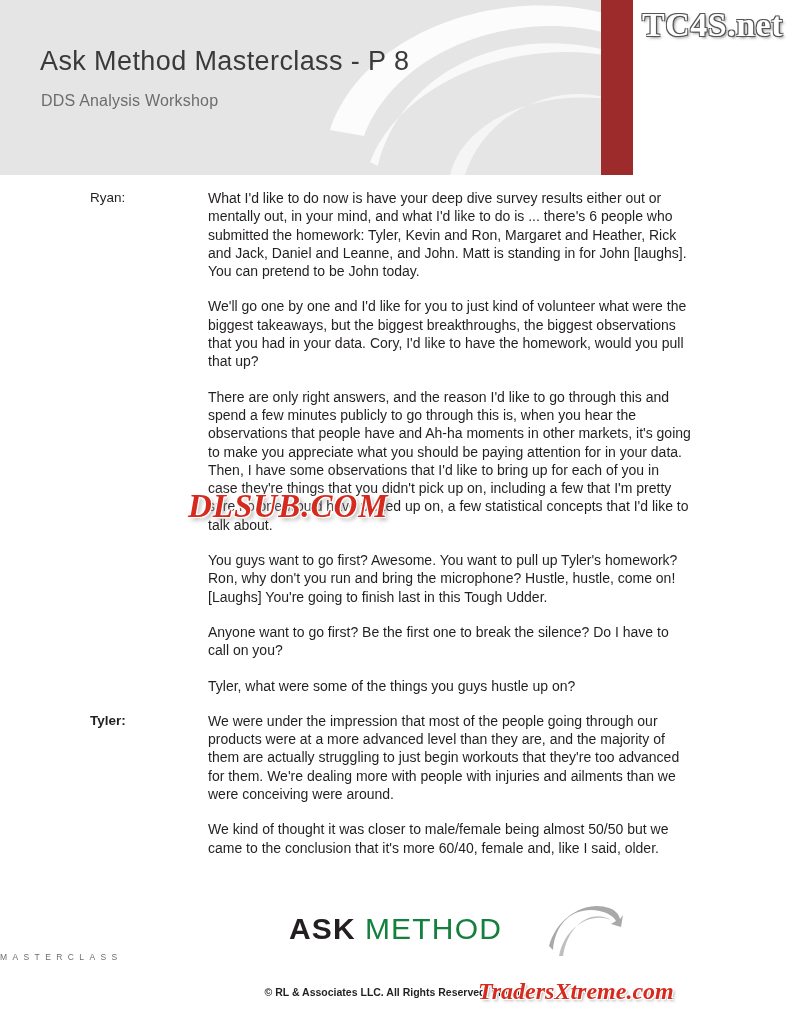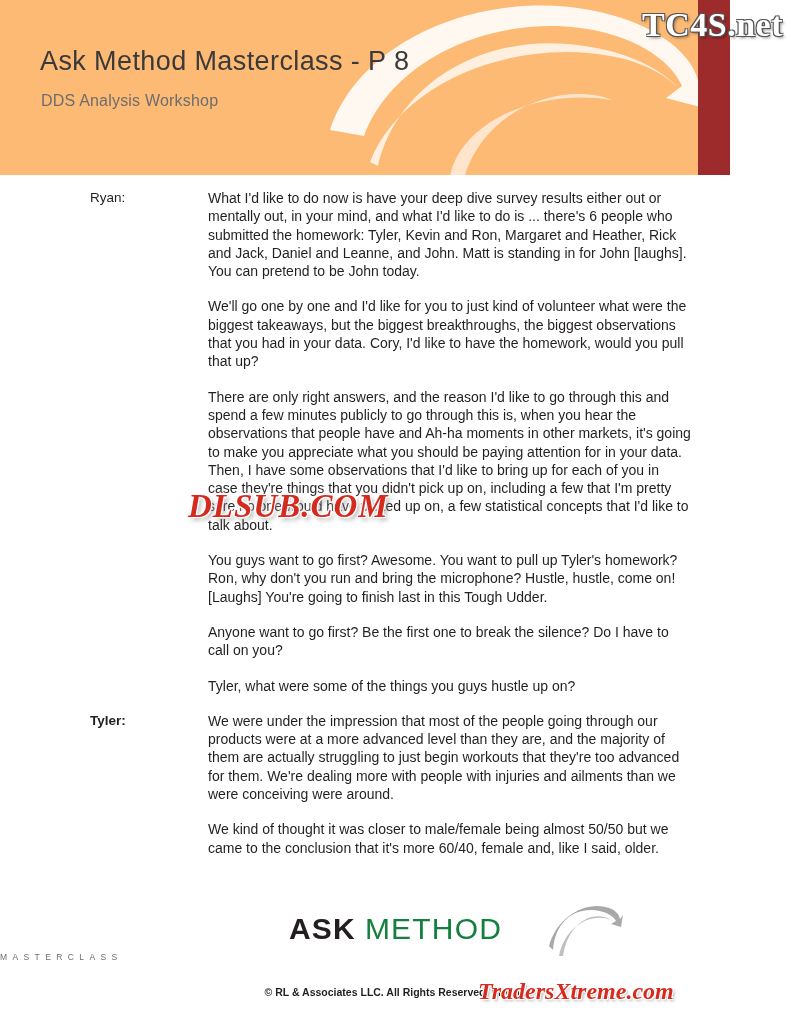--- a/index.html
+++ b/index.html
@@ -12,25 +12,24 @@
     height: 1024px;
     font-family: "Liberation Sans", sans-serif;
     color: #231f20;
     position: relative;
     overflow: hidden;
   }
 
   
   .header {
     position: relative;
-    width: 684px;
+    width: 633px;
     height: 175px;
-    background: #fdba74;
+    background: #e5e5e5;
     overflow: hidden;
-    padding-left: 46px;
   }
   .header-swoosh {
     position: absolute;
     left: 300px;
     top: -20px;
     width: 420px;
     height: 210px;
     opacity: 0.9;
     pointer-events: none;
   }

